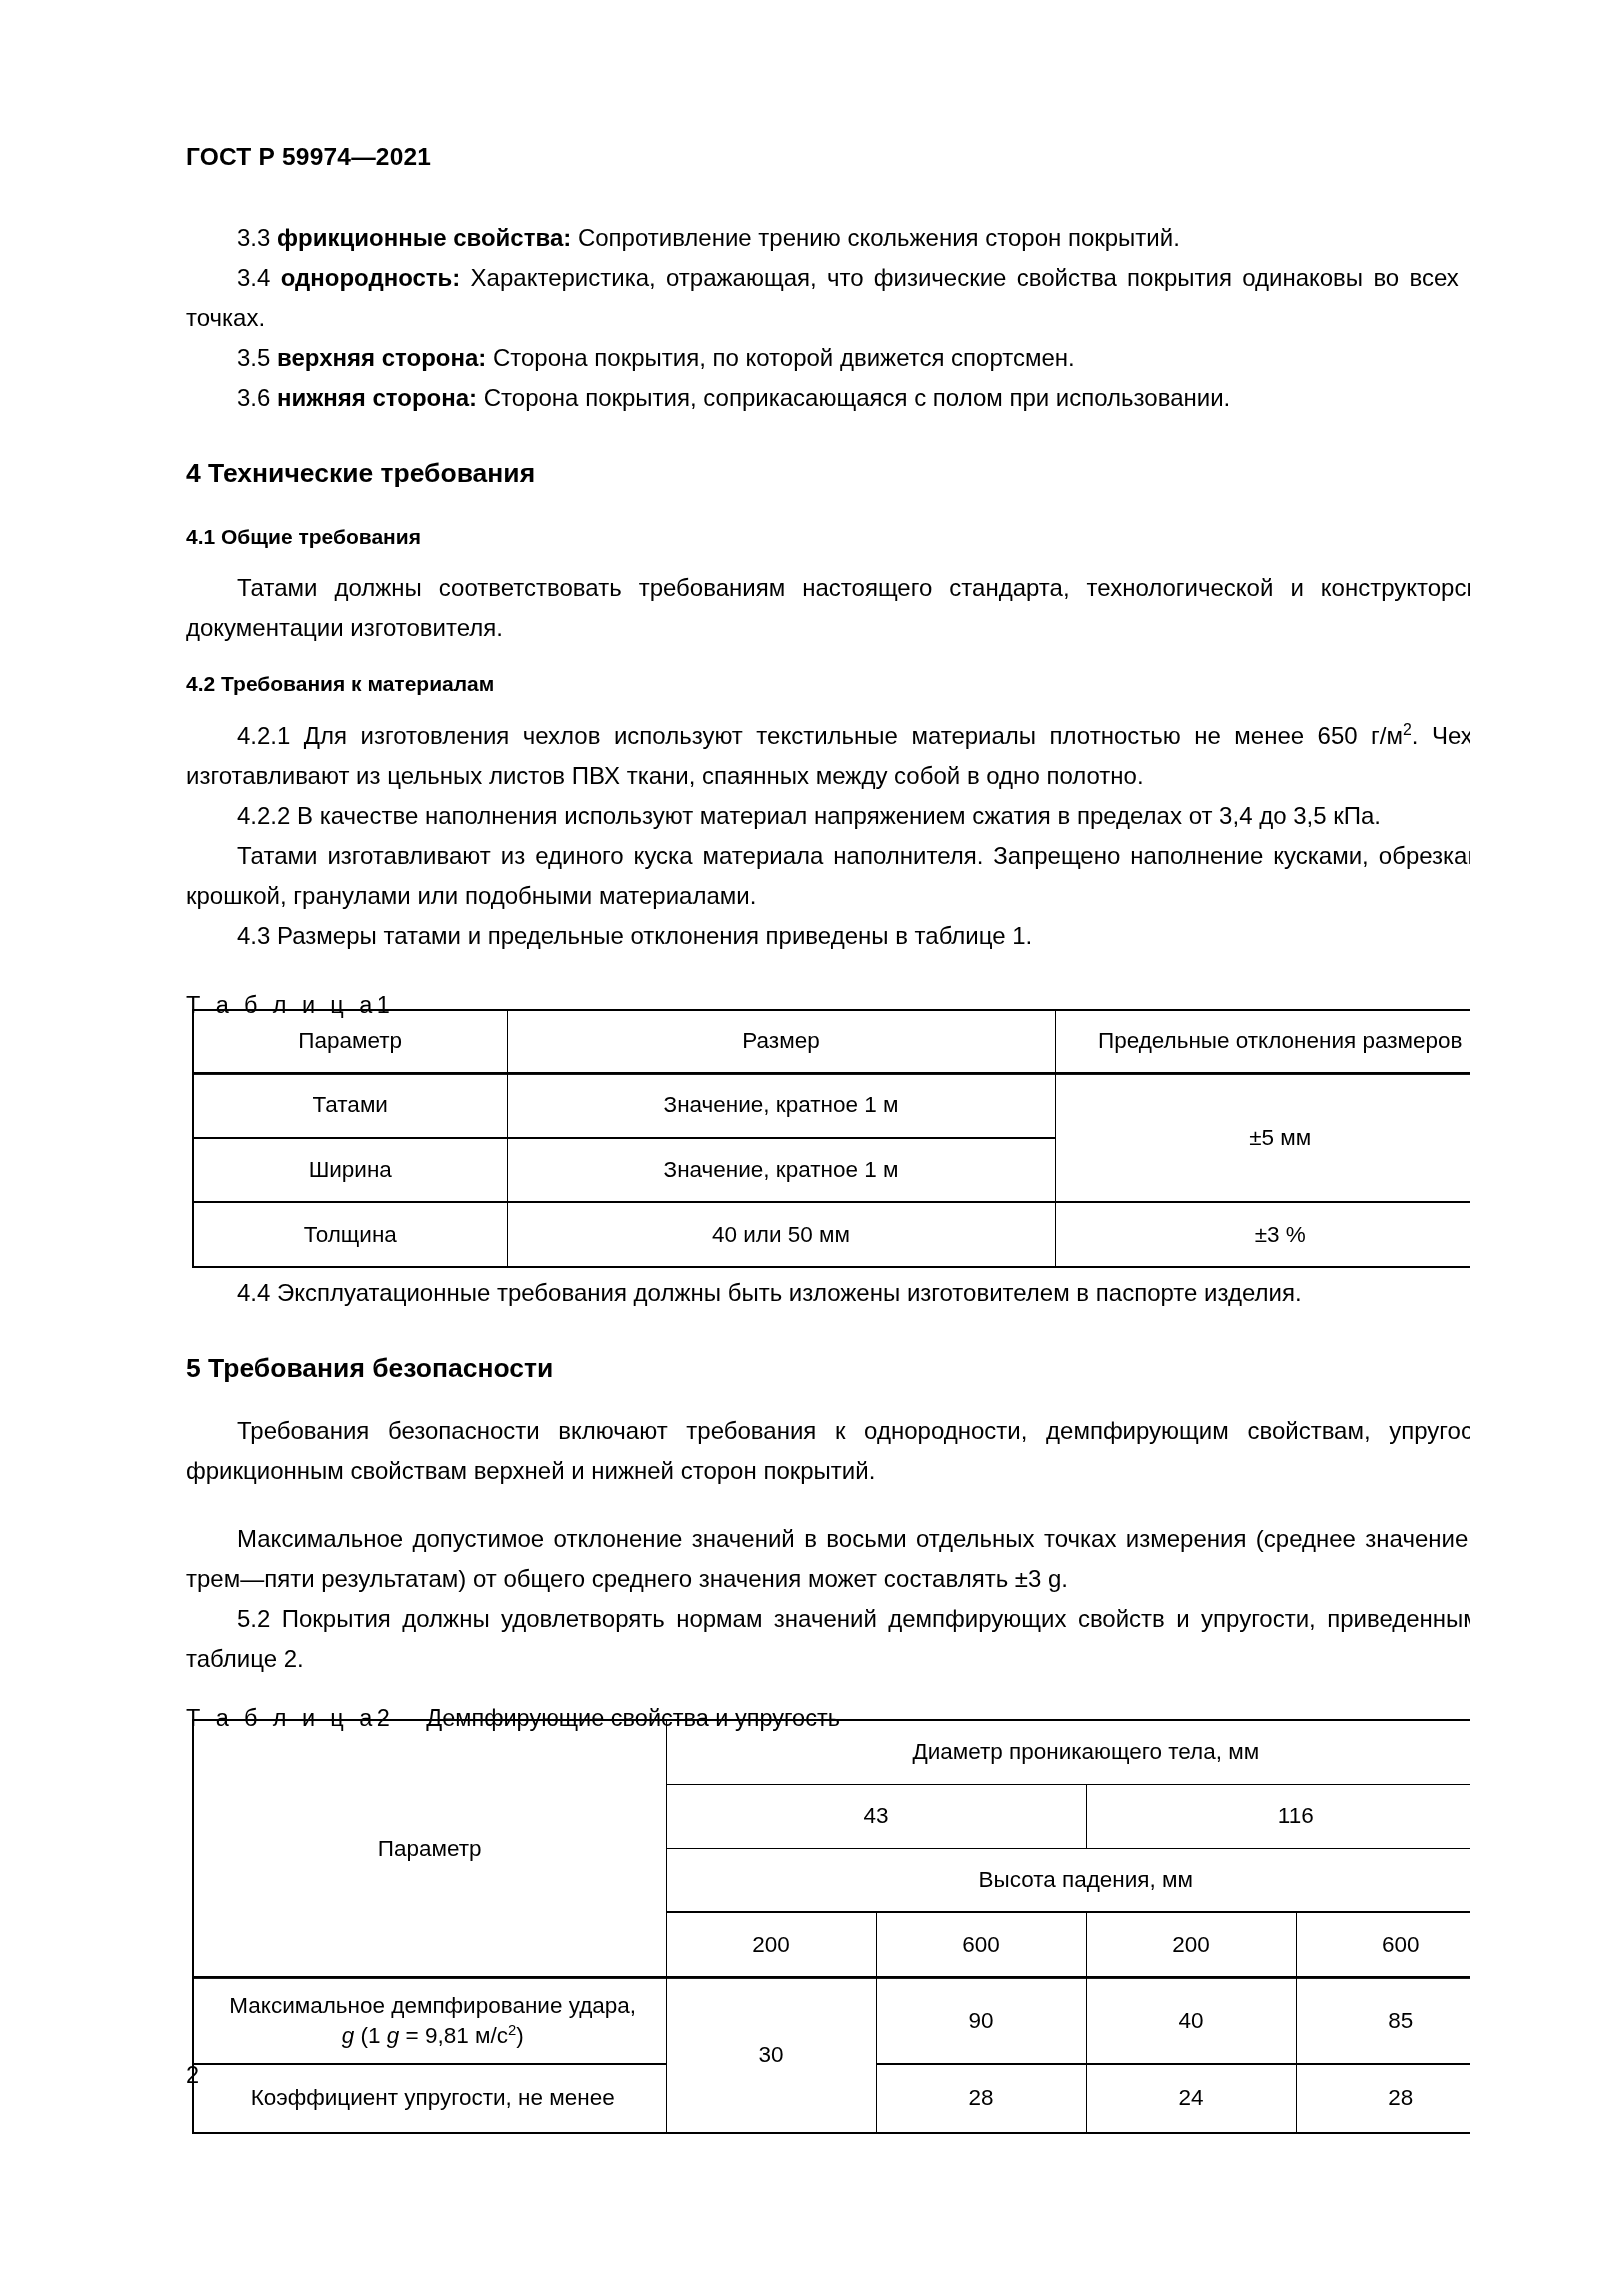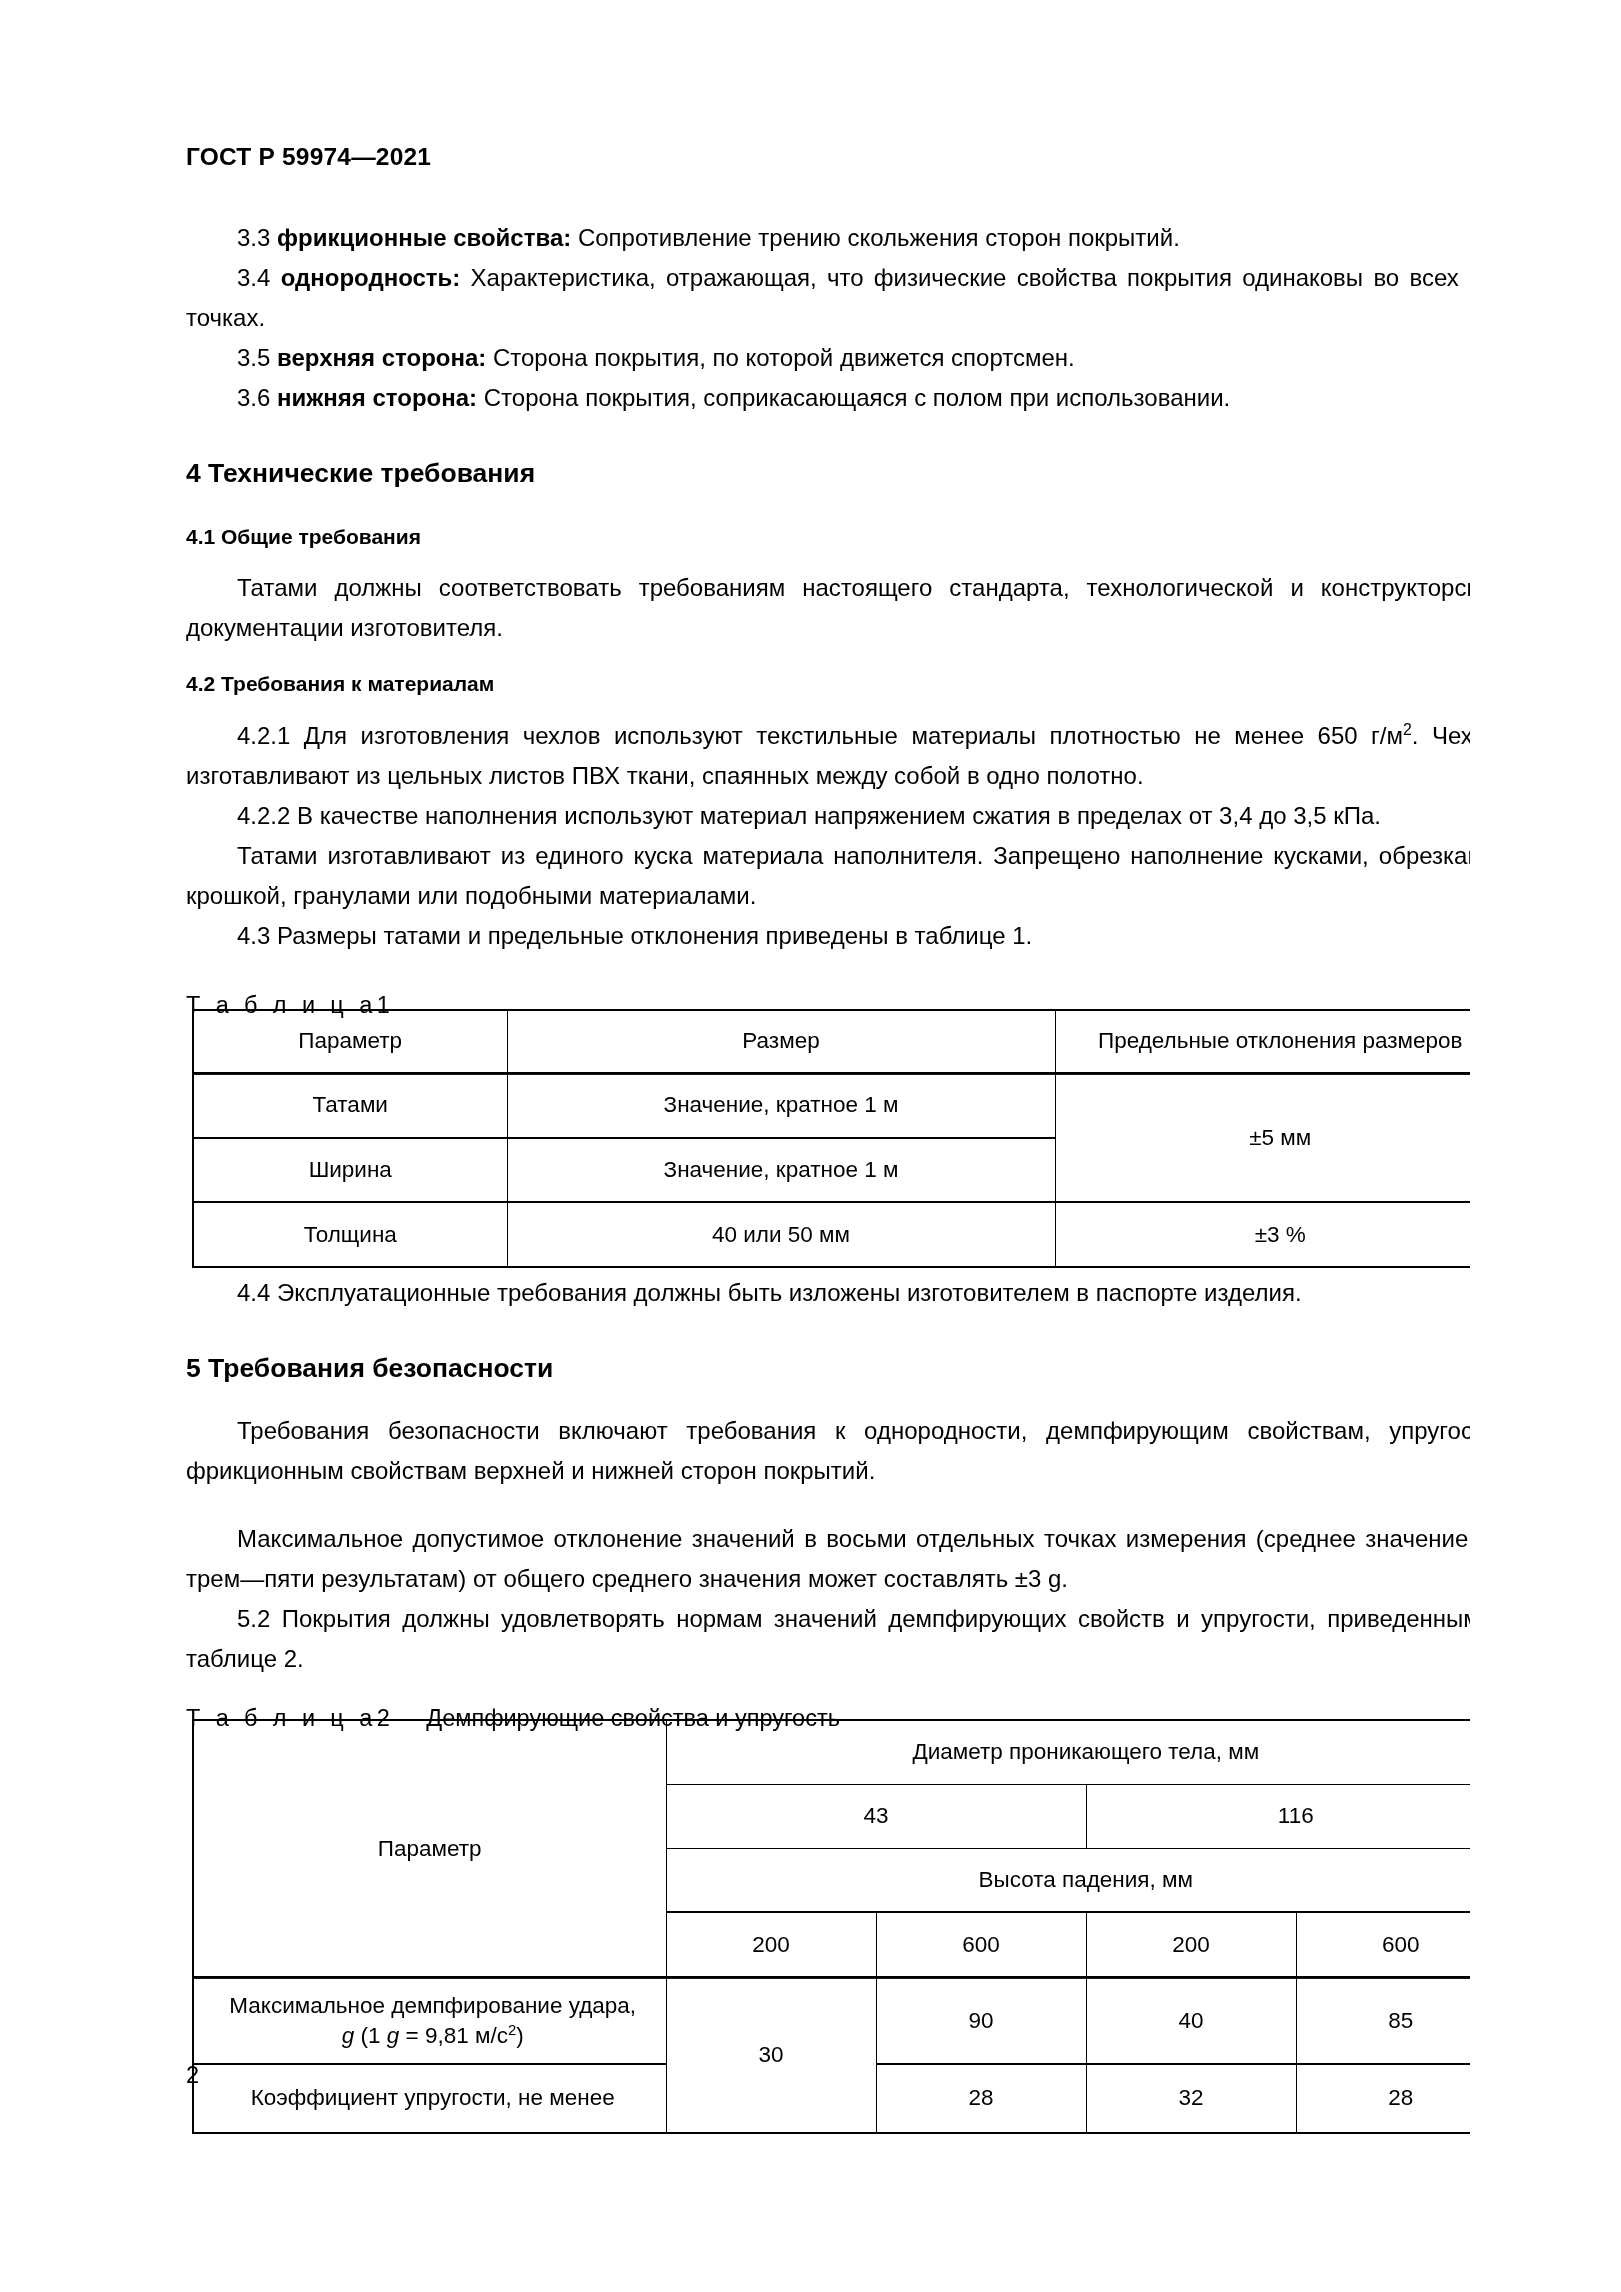--- a/index.html
+++ b/index.html
@@ -266,21 +266,21 @@
             <i class="italic">g</i><span> (1 </span><i class="italic">g</i><span> = 9,81 м/с</span><sup>2</sup><span>)</span>
           </td>
           <td rowspan="2" style="border-top-width: 2px; border-bottom-width: 2.9px;">30</td>
           <td style="border-top-width:2px">90</td>
           <td style="border-top-width:2px">40</td>
           <td class="thick-right" style="border-top-width:2px">85</td>
         </tr>
         <tr>
           <td class="cell-left thick-left thick-bottom" style="height:55px;border-top-width:2.9px">Коэффициент упругости, не менее</td>
           <td class="thick-bottom" style="border-top-width:2.9px">28</td>
-          <td class="thick-bottom" style="border-top-width:2.9px">32</td>
+          <td class="thick-bottom" style="border-top-width:2.9px">24</td>
           <td class="thick-right thick-bottom" style="border-top-width:2.9px">28</td>
         </tr>
       </tbody>
     </table>
   </div>
 
   <div class="page-number">2</div>
 
 </div>
 

